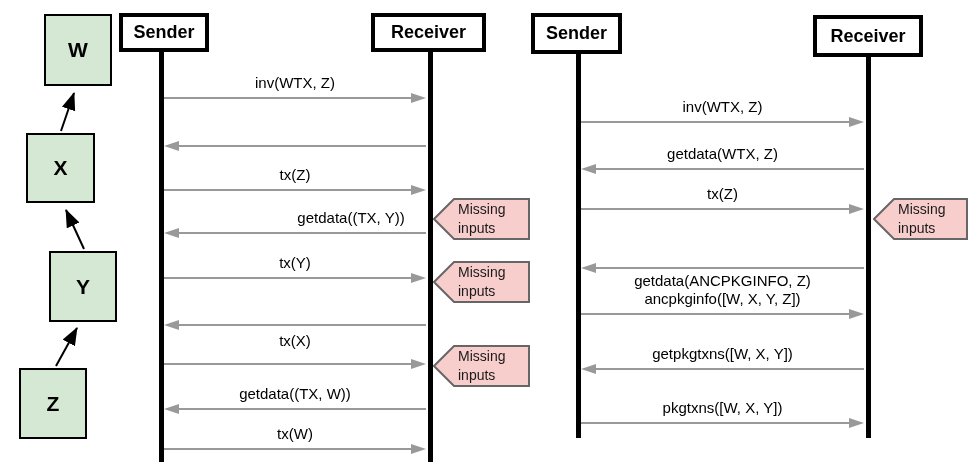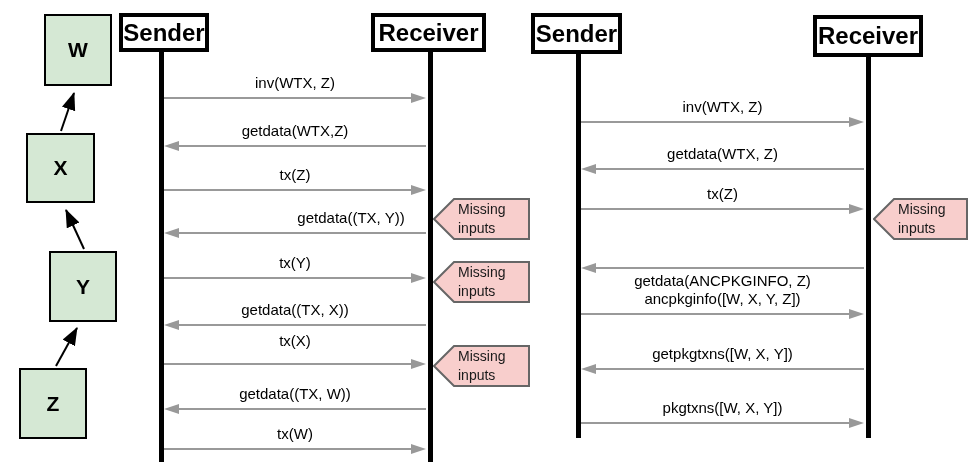--- a/index.html
+++ b/index.html
@@ -11,21 +11,21 @@
   .txbox{
     position:absolute;background:#d5e8d4;border:2px solid #000000;
     display:flex;align-items:center;justify-content:center;
     font-weight:bold;font-size:21px;box-sizing:border-box;
   }
   .chain-arrows{position:absolute;left:0;top:0;pointer-events:none;}
   
   .actor{
     position:absolute;background:#ffffff;border:4px solid #000000;
     display:flex;align-items:center;justify-content:center;
-    font-weight:bold;font-size:24px;box-sizing:border-box;
+    font-weight:bold;font-size:18px;box-sizing:border-box;
   }
   .lifeline{position:absolute;width:5px;background:#000000;}
   
   .msg-label{
     position:absolute;height:20px;text-align:center;font-size:15px;
     white-space:nowrap;line-height:20px;
   }
   .msg-label b{font-weight:normal;}
   
   .arrow{position:absolute;height:14px;}
@@ -80,21 +80,20 @@
   </div>
   <div class="lifeline" style="left:159px;top:52px;height:410px;"></div>
   <div class="lifeline" style="left:428px;top:52px;height:410px;"></div>
 
   <div class="msg-label" style="left:164px;width:262px;top:73px;"><b>inv</b><span>(WTX, Z)</span></div>
   <div class="arrow right" style="left:164px;width:262px;top:91px;">
       <div class="shaft"></div>
       <div class="head"></div>
     </div>
 
-  <div class="msg-label" style="left:164px;width:262px;top:121px;"><b>getdata</b><span>(WTX,Z)</span></div>
   <div class="arrow left" style="left:164px;width:262px;top:139px;">
       <div class="shaft"></div>
       <div class="head"></div>
     </div>
 
   <div class="msg-label" style="left:164px;width:262px;top:165px;"><b>tx</b><span>(Z)</span></div>
   <div class="arrow right" style="left:164px;width:262px;top:183px;">
       <div class="shaft"></div>
       <div class="head"></div>
     </div>
@@ -104,21 +103,20 @@
       <div class="shaft"></div>
       <div class="head"></div>
     </div>
 
   <div class="msg-label" style="left:164px;width:262px;top:253px;"><b>tx</b><span>(Y)</span></div>
   <div class="arrow right" style="left:164px;width:262px;top:271px;">
       <div class="shaft"></div>
       <div class="head"></div>
     </div>
 
-  <div class="msg-label" style="left:164px;width:262px;top:300px;"><b>getdata</b><span>((TX, X))</span></div>
   <div class="arrow left" style="left:164px;width:262px;top:318px;">
       <div class="shaft"></div>
       <div class="head"></div>
     </div>
 
   <div class="msg-label" style="left:164px;width:262px;top:331px;"><b>tx</b><span>(X)</span></div>
   <div class="arrow right" style="left:164px;width:262px;top:357px;">
       <div class="shaft"></div>
       <div class="head"></div>
     </div>

